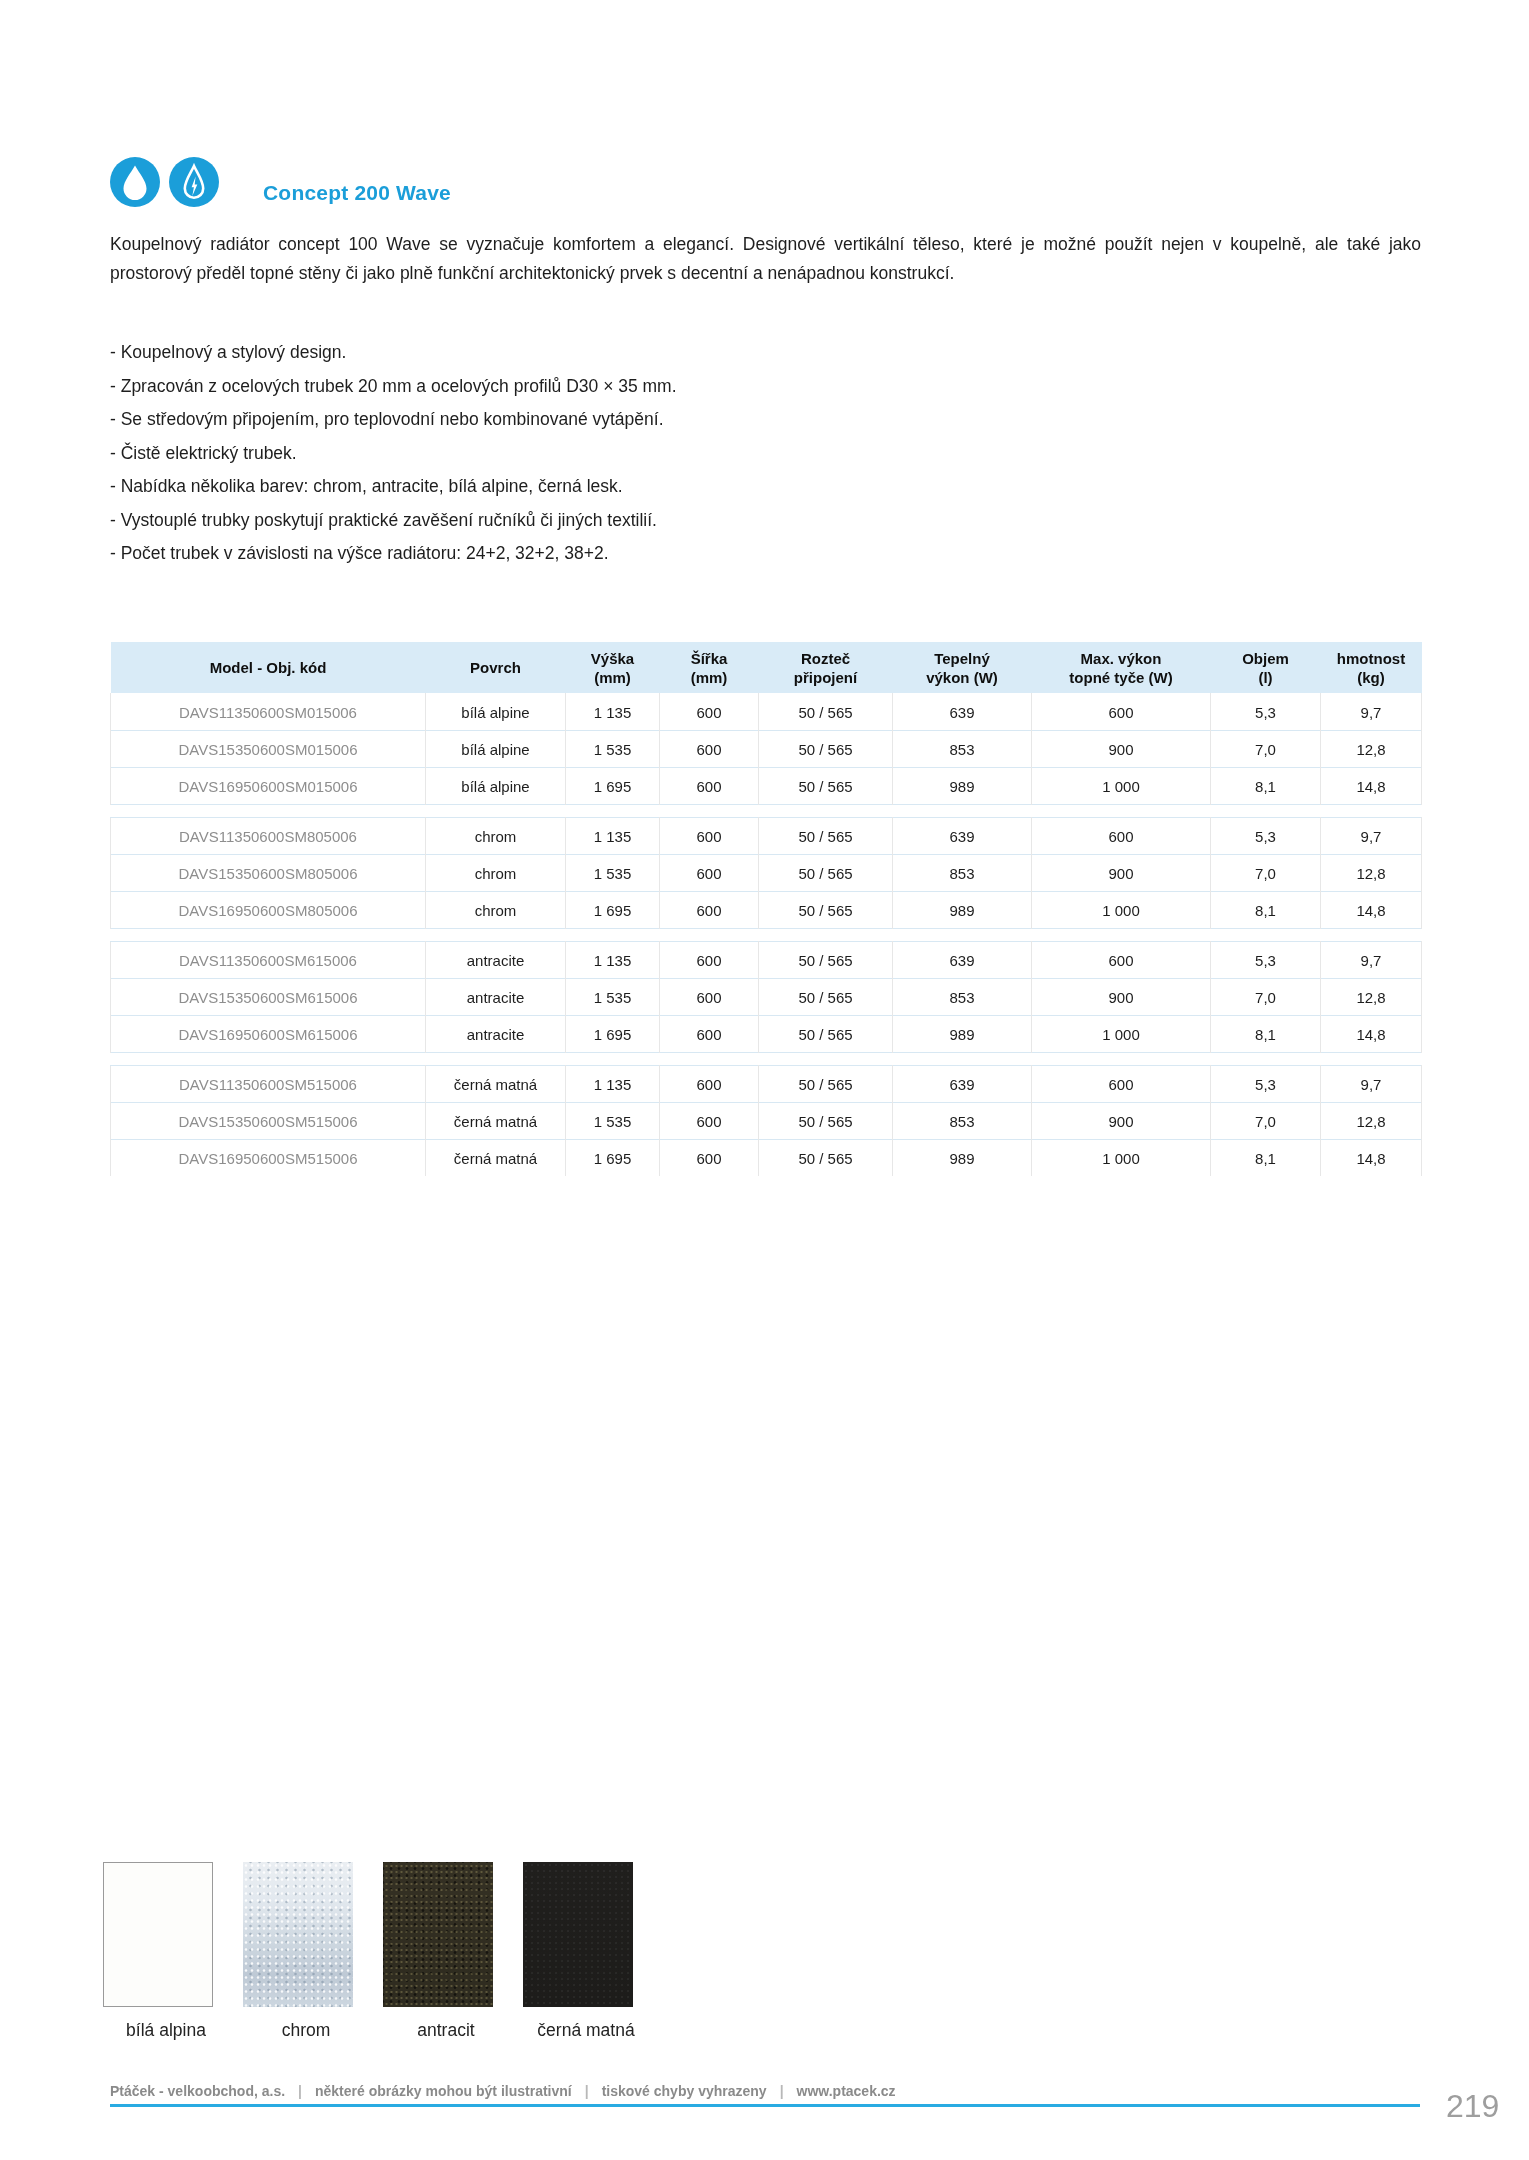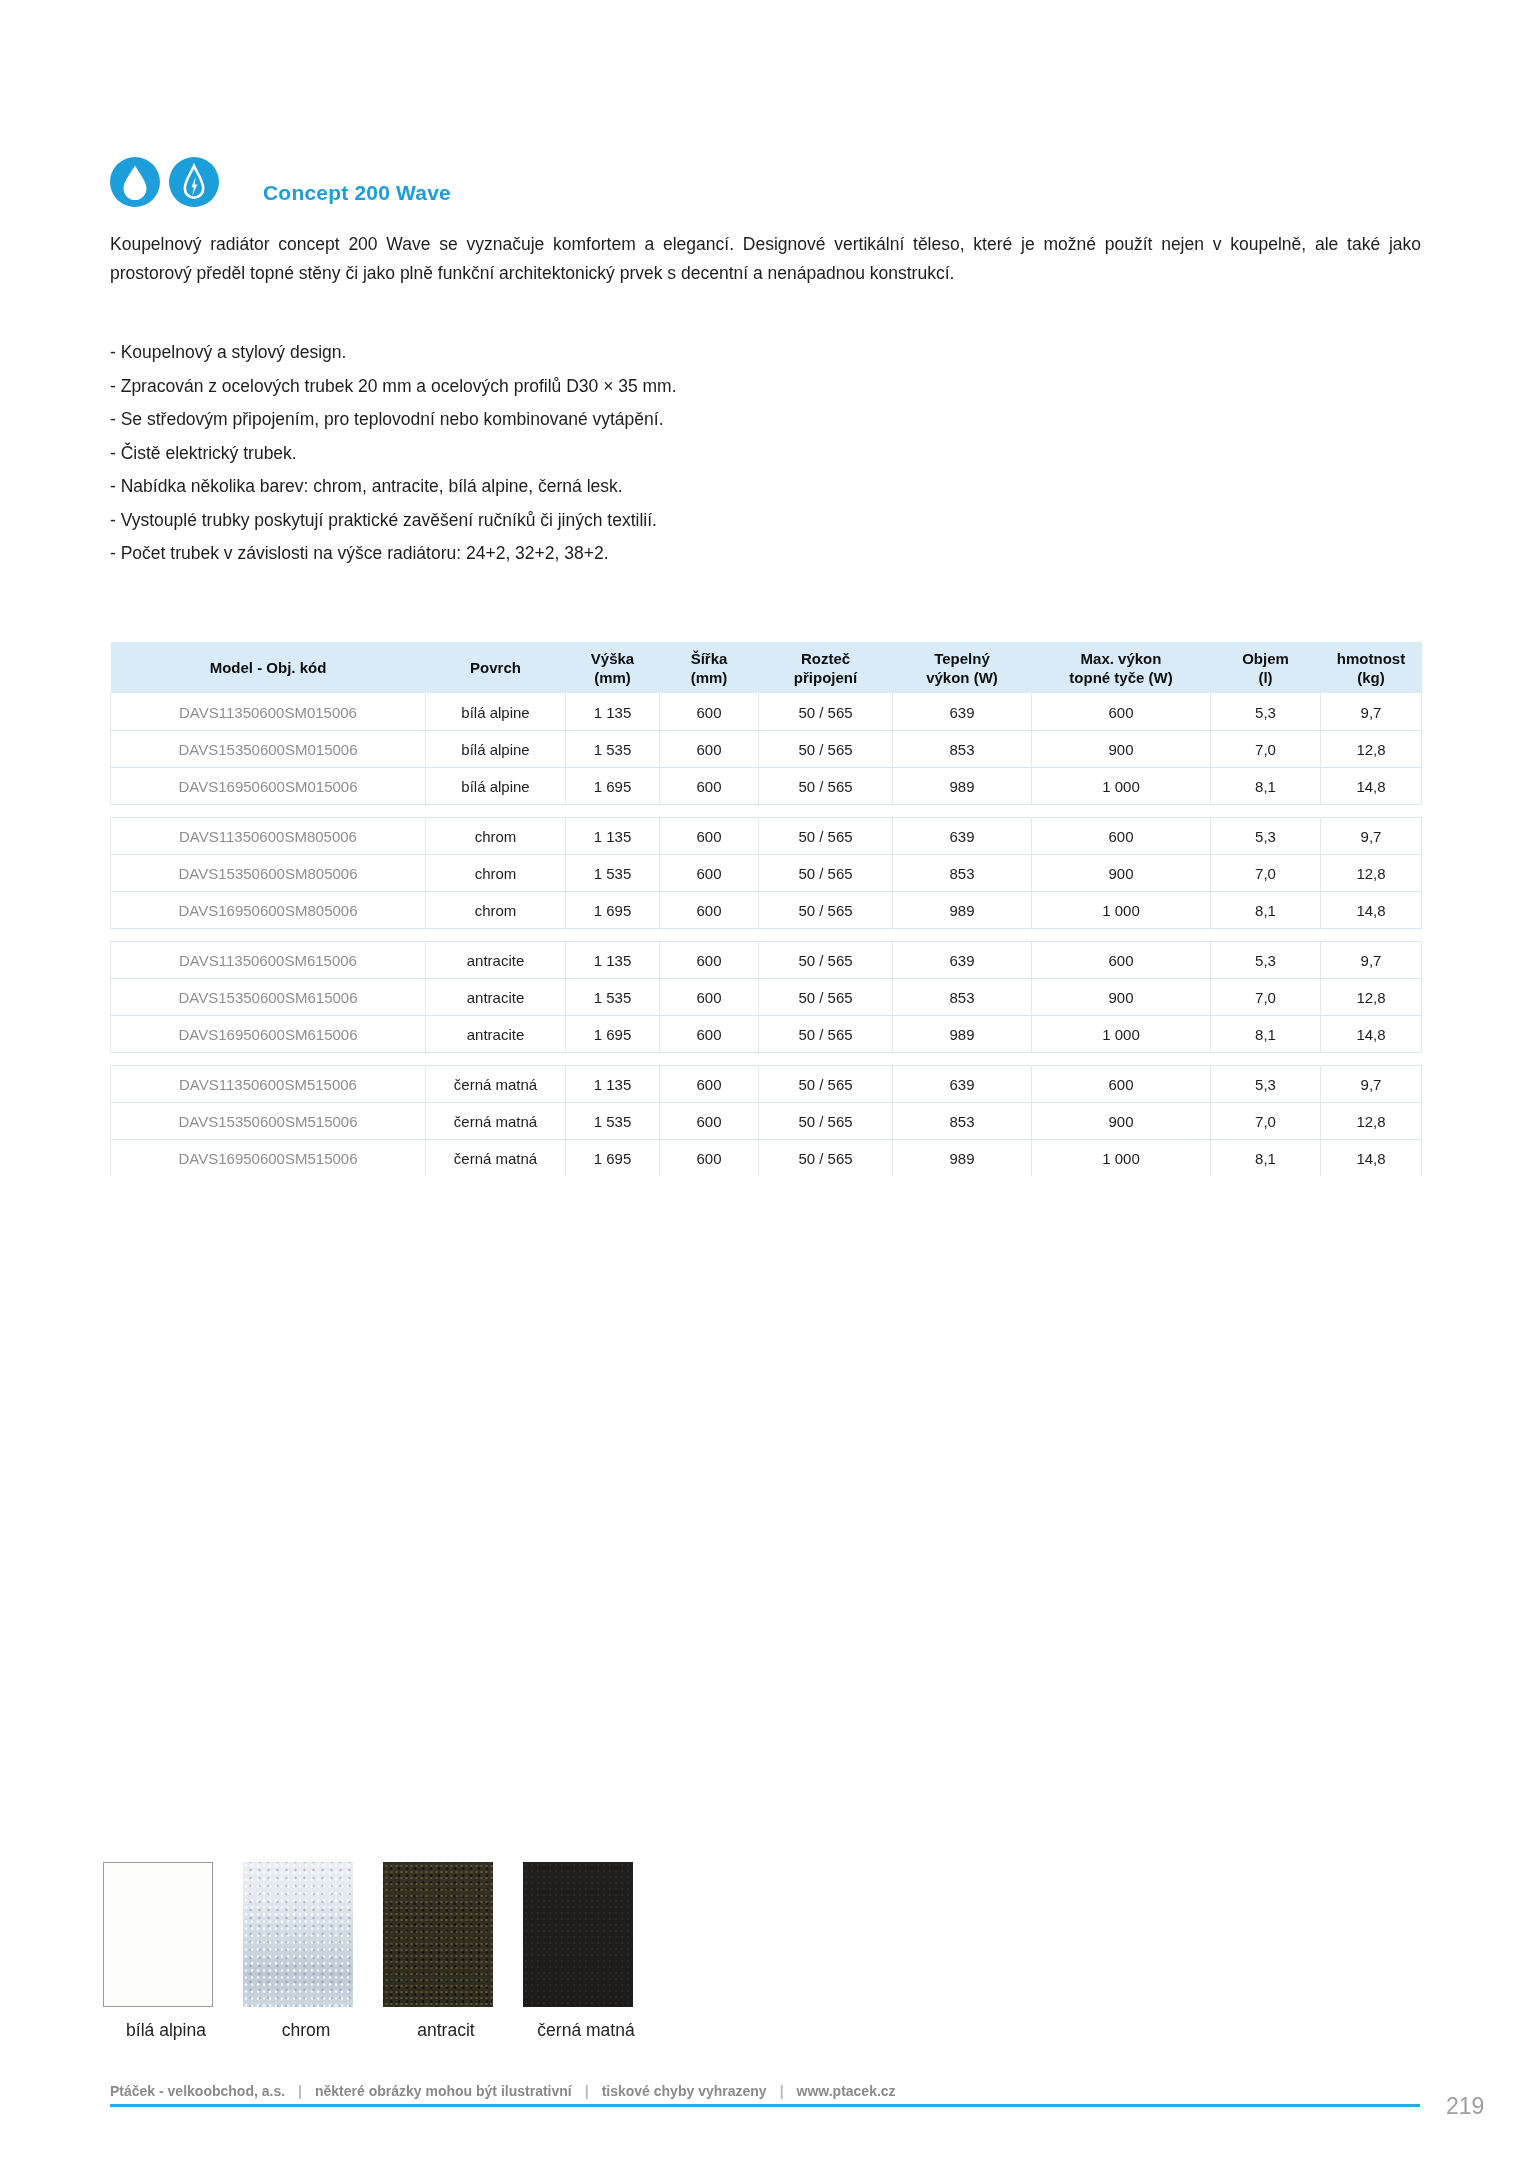--- a/index.html
+++ b/index.html
@@ -90,41 +90,41 @@
     background-image:
       radial-gradient(circle, rgba(255,255,255,0.05) 0.7px, rgba(0,0,0,0) 1.4px),
       linear-gradient(180deg,#201f1d 0%,#1d1c1a 100%);
     background-size:6px 6px, 100% 100%;
   }
 
   
   .footer-info { position:absolute; left:110px; top:2083px; font-size:14px; color:var(--footer-text); white-space:nowrap;font-weight:bold; }
   .footer-info .sep { margin:0 13px; color:#b8b8b8; }
   .footer-line { position:absolute; left:110px; top:2104px; width:1310px; height:3px; background:var(--footer-line); }
-  .page-number { position:absolute; left:1446px; top:2092px; font-size:23px; line-height:28px; color:var(--page-number-text); }
+  .page-number { position:absolute; left:1446px; top:2092px; font-size:32px; line-height:28px; color:var(--page-number-text); }
 </style>
 </head>
 <body>
 
 <div class="page">
 
   <div class="brand-row">
     <svg class="brand-icon" viewBox="0 0 50 50">
       <circle cx="25" cy="25" r="25" fill="var(--accent)"></circle>
       <path d="M25 8.5 C21 16 13.5 24 13.5 31.5 A11.5 11.5 0 0 0 36.5 31.5 C36.5 24 29 16 25 8.5 Z" fill="#ffffff"></path>
     </svg>
     <svg class="brand-icon" viewBox="0 0 50 50">
       <circle cx="25" cy="25" r="25" fill="var(--accent)"></circle>
       <path d="M25 9 C21.8 16 15.8 24 15.8 31.5 A9.2 9.2 0 0 0 34.2 31.5 C34.2 24 28.2 16 25 9 Z" fill="none" stroke="#ffffff" stroke-width="2.6"></path>
       <path d="M26.6 19.5 L22.6 30.2 L24.9 30.2 L23.3 39 L28.3 27.4 L25.7 27.4 Z" fill="#ffffff"></path>
     </svg>
     <div class="product-title">Concept 200 Wave</div>
   </div>
 
-  <div class="intro">Koupelnový radiátor concept 200 Wave se vyznačuje komfortem a elegancí. Designové vertikální těleso, které je možné použít nejen v koupelně, ale také jako prostorový předěl topné stěny či jako plně funkční architektonický prvek s decentní a nenápadnou konstrukcí.</div>
+  <div class="intro">Koupelnový radiátor concept 100 Wave se vyznačuje komfortem a elegancí. Designové vertikální těleso, které je možné použít nejen v koupelně, ale také jako prostorový předěl topné stěny či jako plně funkční architektonický prvek s decentní a nenápadnou konstrukcí.</div>
 
   <div class="features">
       <div class="feature">- Koupelnový a stylový design.</div>
       <div class="feature">- Zpracován z ocelových trubek 20 mm a ocelových profilů D30 × 35 mm.</div>
       <div class="feature">- Se středovým připojením, pro teplovodní nebo kombinované vytápění.</div>
       <div class="feature">- Čistě elektrický trubek.</div>
       <div class="feature">- Nabídka několika barev: chrom, antracite, bílá alpine, černá lesk.</div>
       <div class="feature">- Vystouplé trubky poskytují praktické zavěšení ručníků či jiných textilií.</div>
       <div class="feature">- Počet trubek v závislosti na výšce radiátoru: 24+2, 32+2, 38+2.</div>
     </div>

